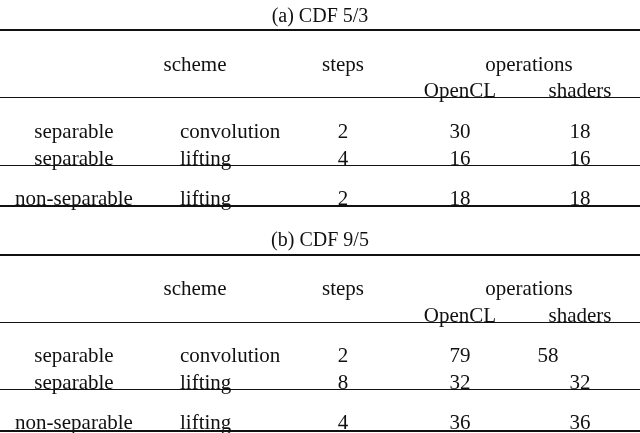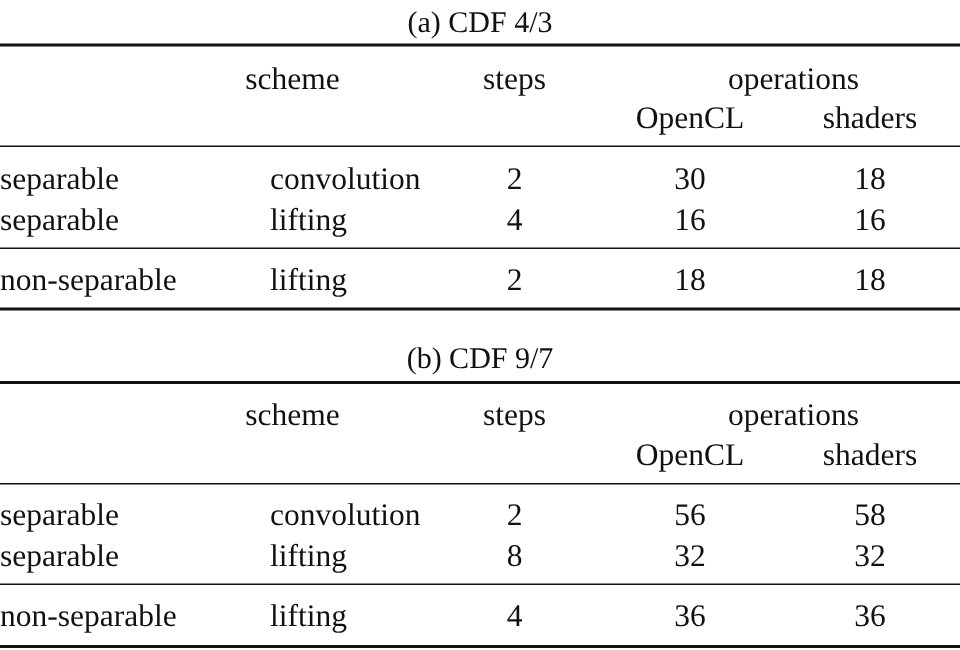--- a/index.html
+++ b/index.html
@@ -2,28 +2,28 @@
 <html><head>
 <meta charset="utf-8">
 <style>
   html, body { margin:0; padding:0; background:#ffffff; }
   body { width:640px; height:433px; position:relative; overflow:hidden;
          font-family:"Liberation Serif","DejaVu Serif",serif; color:#111; font-size:21px; }
   .caption { position:absolute; left:0; width:640px; text-align:center; font-size:20px; }
   .rule { position:absolute; left:0; width:640px; background:#111; }
   .thick { height:2px; }
   .thin { height:1.3px; }
-  .t { position:absolute; white-space:nowrap; line-height:1; }
-  .r { text-align:left; }
+  .t { position:absolute; white-space:nowrap; line-height:1;margin-top:12px; }
+  .r { text-align:center; }
   .c { text-align:center; }
 </style>
 </head>
 <body>
 
-<div class="caption" style="top:4px">(a)  CDF 4/3</div>
+<div class="caption" style="top:4px">(a)  CDF 5/3</div>
 <div class="rule thick" style="top:29px"></div>
 
 <div class="t c" style="top:42px;left:130px;width:130px">scheme</div>
 <div class="t c" style="top:42px;left:300px;width:86px">steps</div>
 <div class="t c" style="top:42px;left:420px;width:218px">operations</div>
 <div class="t c" style="top:68px;left:405px;width:110px">OpenCL</div>
 <div class="t c" style="top:68px;left:535px;width:90px">shaders</div>
 
 <div class="rule thin" style="top:97px"></div>
 
@@ -47,37 +47,37 @@
 <div>
   <div class="t r" style="top:176px;left:0;width:148px">non-separable</div>
   <div class="t" style="top:176px;left:180px">lifting</div>
   <div class="t c" style="top:176px;left:300px;width:86px">2</div>
   <div class="t c" style="top:176px;left:405px;width:110px">18</div>
   <div class="t c" style="top:176px;left:535px;width:90px">18</div>
 </div>
 
 <div class="rule thick" style="top:205px"></div>
 
-<div class="caption" style="top:228px">(b)  CDF 9/7</div>
+<div class="caption" style="top:228px">(b)  CDF 9/5</div>
 <div class="rule thick" style="top:254px"></div>
 
 <div class="t c" style="top:266px;left:130px;width:130px">scheme</div>
 <div class="t c" style="top:266px;left:300px;width:86px">steps</div>
 <div class="t c" style="top:266px;left:420px;width:218px">operations</div>
 <div class="t c" style="top:293px;left:405px;width:110px">OpenCL</div>
 <div class="t c" style="top:293px;left:535px;width:90px">shaders</div>
 
 <div class="rule thin" style="top:322px"></div>
 
 <div>
   <div class="t r" style="top:333px;left:0;width:148px">separable</div>
   <div class="t" style="top:333px;left:180px">convolution</div>
   <div class="t c" style="top:333px;left:300px;width:86px">2</div>
-  <div class="t c" style="top:333px;left:405px;width:110px">56</div>
-  <div class="t c" style="top:333px;left:535px;width:90px">58</div>
+  <div class="t c" style="top:333px;left:405px;width:110px">79</div>
+  <div class="t c" style="top:333px;left:503px;width:90px">58</div>
 </div>
 <div>
   <div class="t r" style="top:360px;left:0;width:148px">separable</div>
   <div class="t" style="top:360px;left:180px">lifting</div>
   <div class="t c" style="top:360px;left:300px;width:86px">8</div>
   <div class="t c" style="top:360px;left:405px;width:110px">32</div>
   <div class="t c" style="top:360px;left:535px;width:90px">32</div>
 </div>
 
 <div class="rule thin" style="top:389px"></div>

